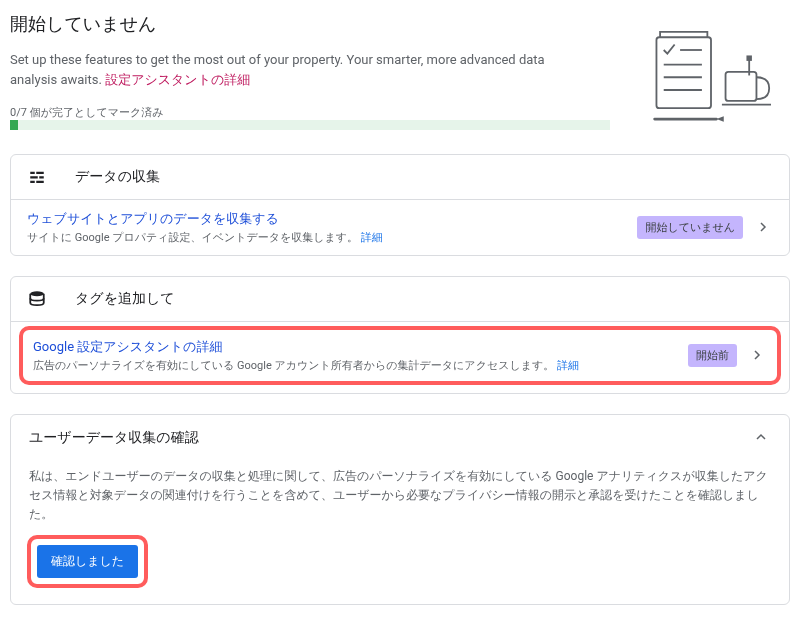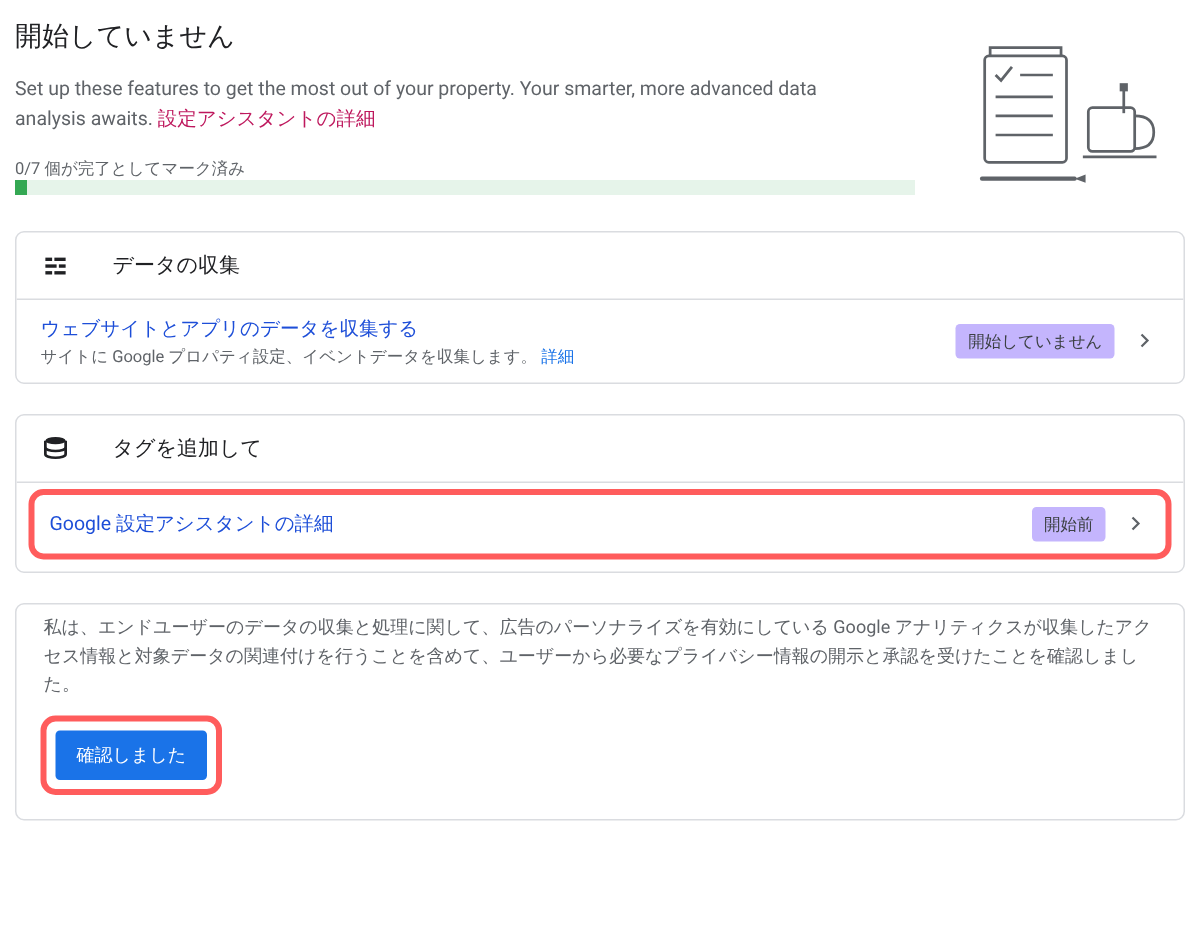--- a/index.html
+++ b/index.html
@@ -225,31 +225,42 @@
           <path d="M3 5v6c0 1.8 4 3.2 9 3.2s9-1.4 9-3.2V5" fill="none" stroke="#202124" stroke-width="2.4"></path>
           <path d="M3 11v6c0 1.8 4 3.2 9 3.2s9-1.4 9-3.2v-6" fill="none" stroke="#202124" stroke-width="2.4"></path>
         </svg>
     </span>
     <span>タグを追加して</span>
   </div>
   <div class="highlight-red">
     <div class="row" style="padding:8px 10px;">
       <div class="row-main">
         <div class="row-title">Google 設定アシスタントの詳細</div>
+        <div class="row-desc">
+          <span>広告のパーソナライズを有効にしている Google アカウント所有者からの集計データにアクセスします。 </span><a href="#">詳細</a>
+        </div>
       </div>
       <span class="status-chip">開始前</span>
       <span class="chevron">
         <svg width="12" height="12" viewBox="0 0 24 24">
             <path d="M8 4l8 8-8 8" fill="none" stroke="#5f6368" stroke-width="3"></path>
           </svg>
       </span>
     </div>
   </div>
 </div>
 
 <div class="card">
+  <div class="expand-header">
+    <span>ユーザーデータ収集の確認</span>
+    <span class="chevron">
+      <svg width="12" height="12" viewBox="0 0 24 24">
+          <path d="M4 16l8-8 8 8" fill="none" stroke="#5f6368" stroke-width="3"></path>
+        </svg>
+    </span>
+  </div>
   <div class="body-text">私は、エンドユーザーのデータの収集と処理に関して、広告のパーソナライズを有効にしている Google アナリティクスが収集したアクセス情報と対象データの関連付けを行うことを含めて、ユーザーから必要なプライバシー情報の開示と承認を受けたことを確認しました。</div>
   <div class="btn-wrap">
     <div class="highlight-inline">
       <button class="primary-btn">確認しました</button>
     </div>
   </div>
 </div>
 
 </body></html>

